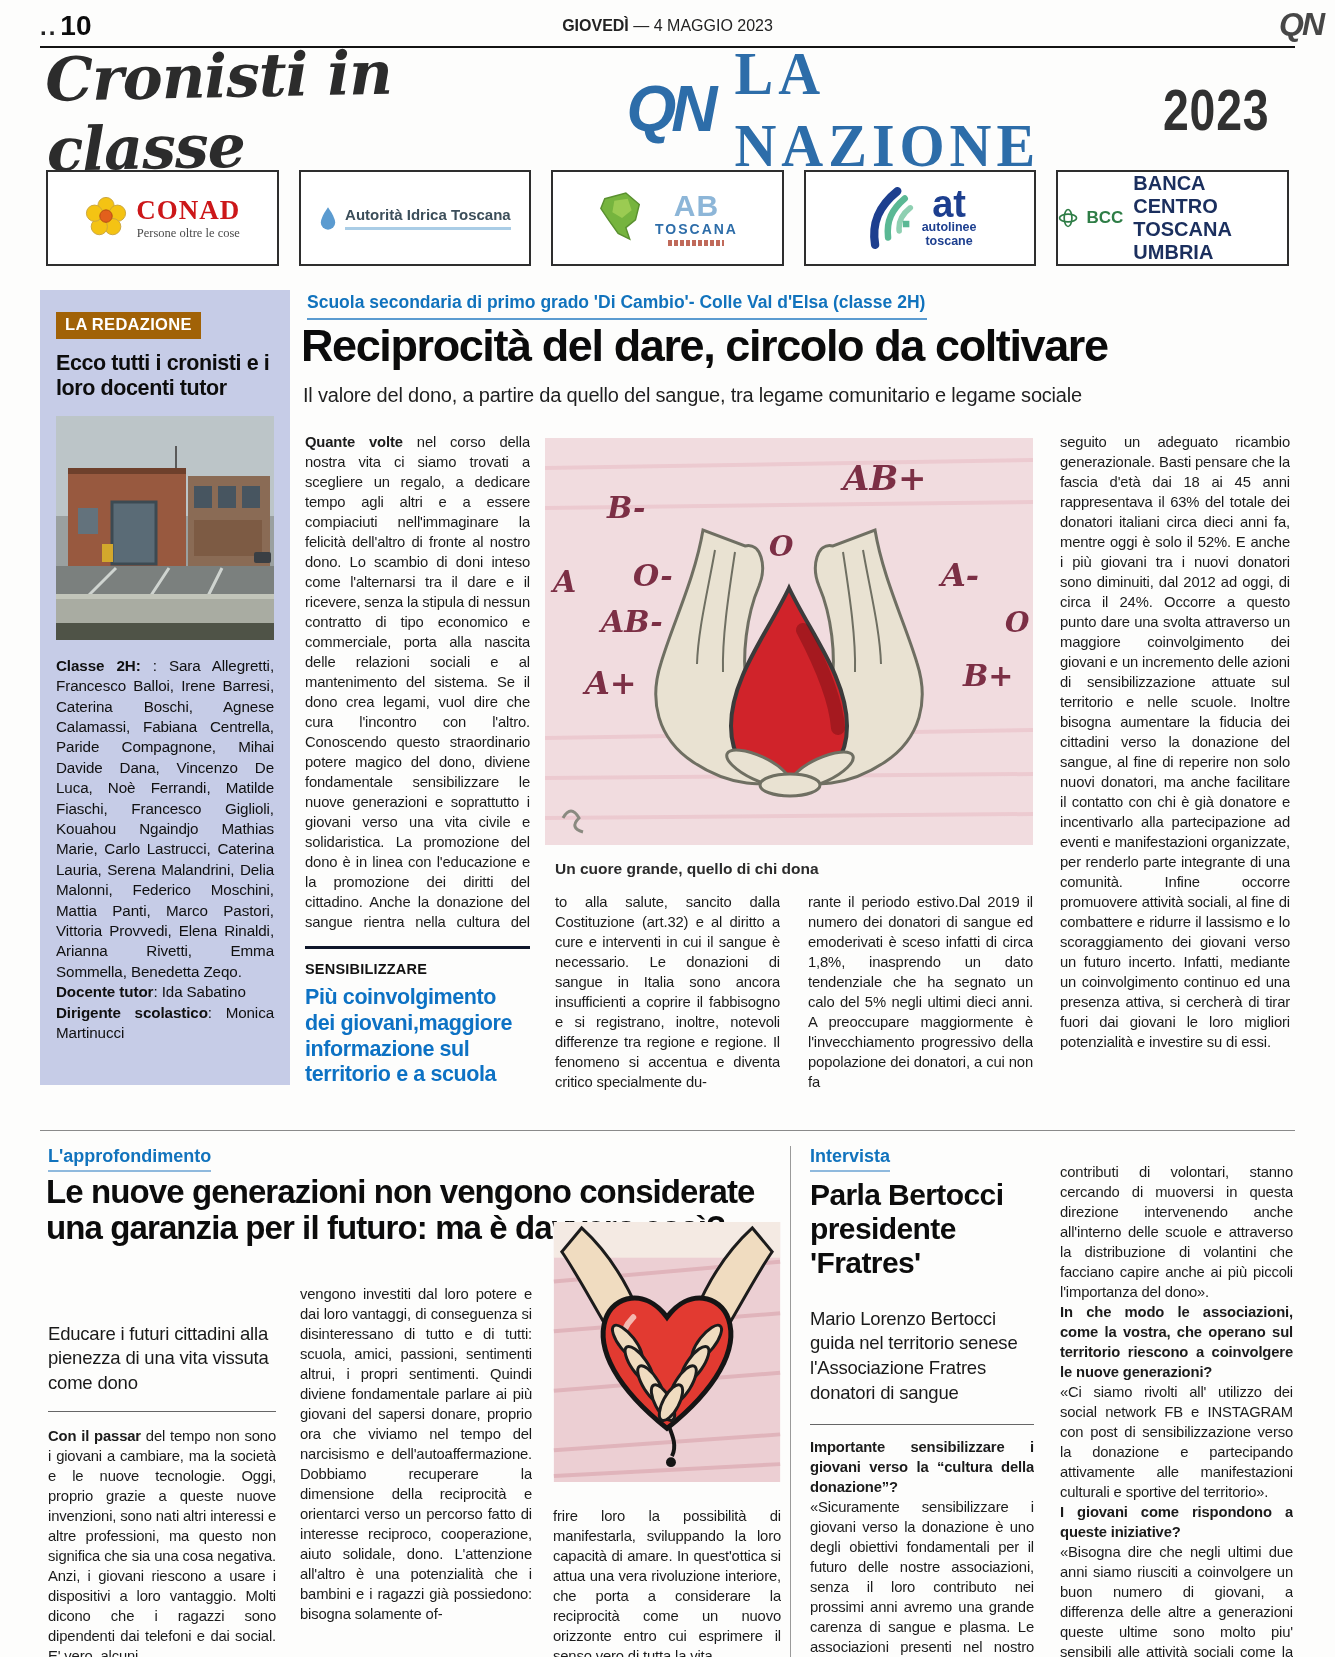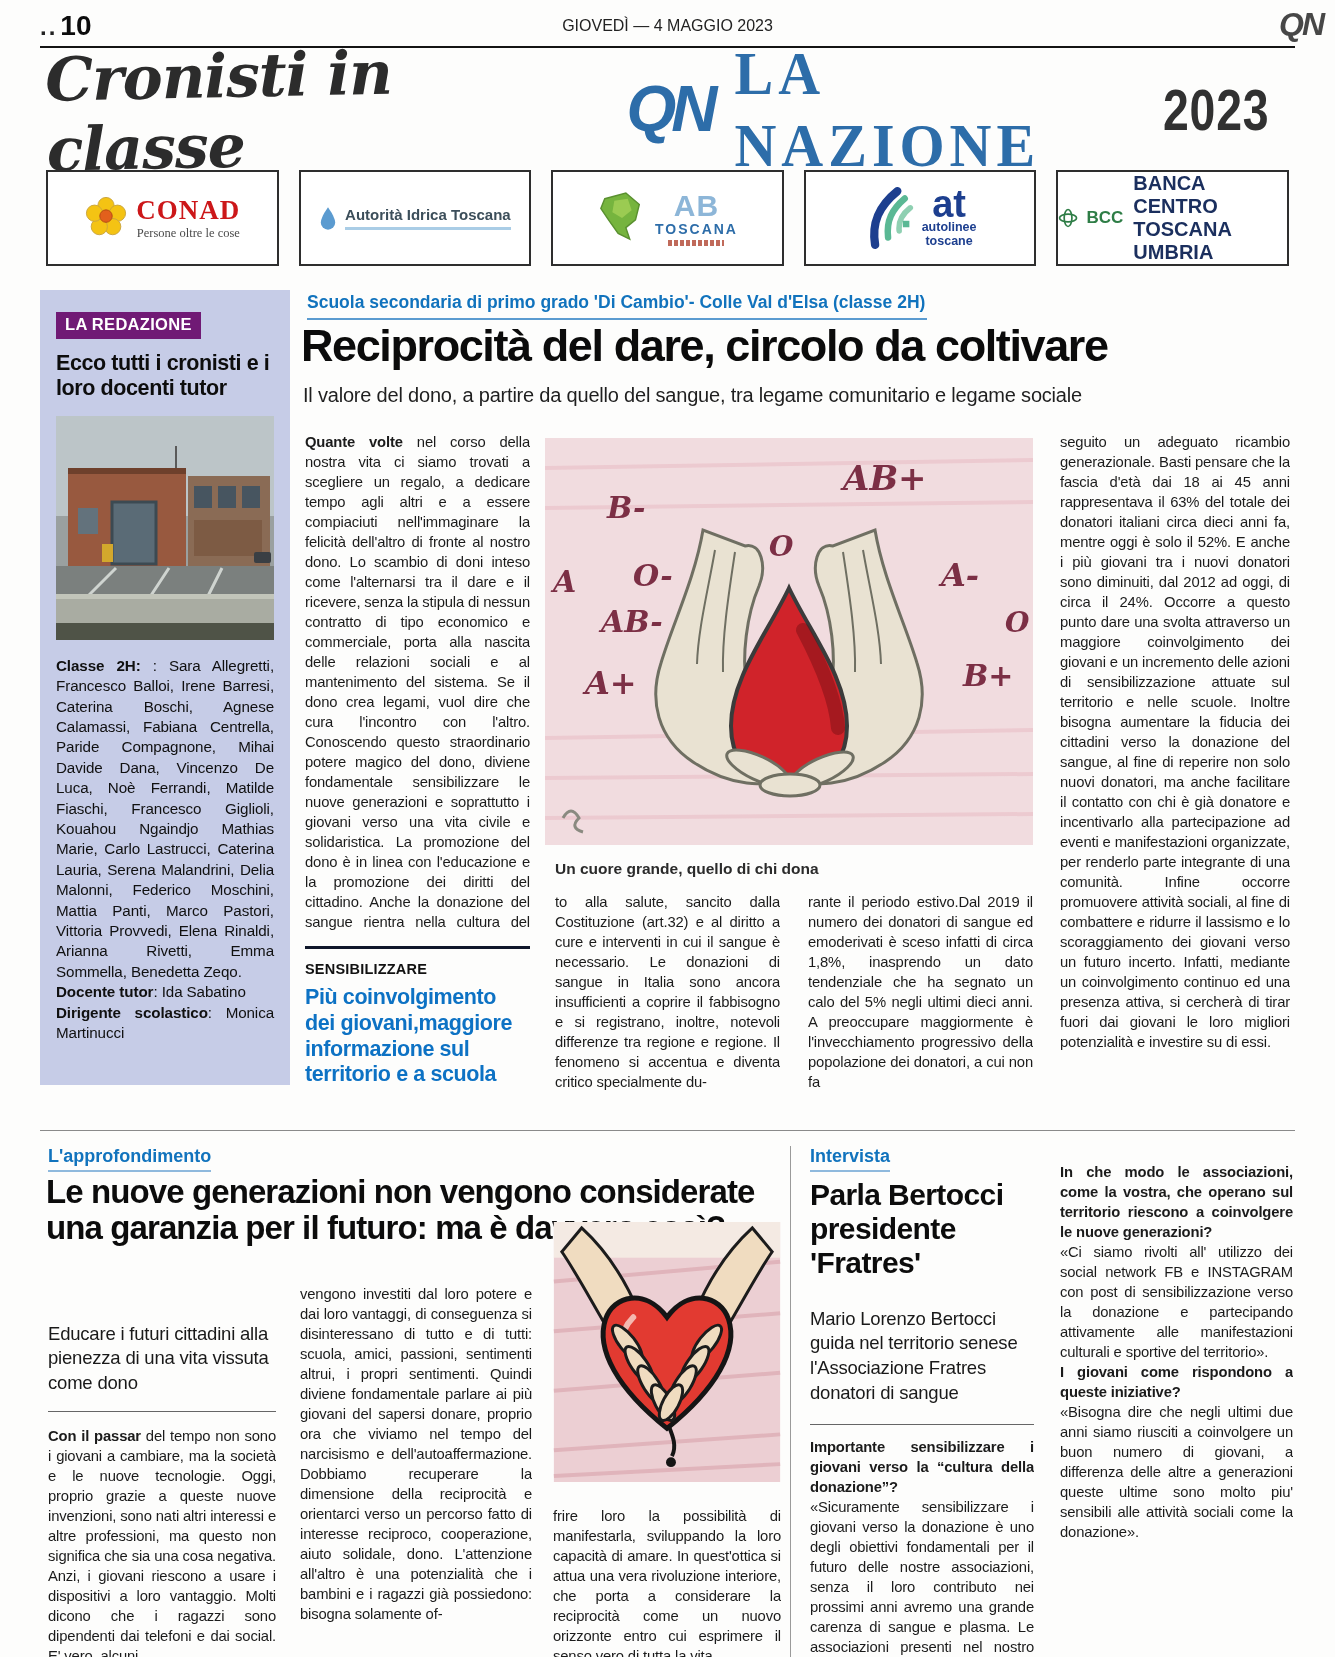--- a/index.html
+++ b/index.html
@@ -3,21 +3,21 @@
 <meta charset="utf-8">
 <style>
   html,body{margin:0;padding:0;background:#ffffff;}
   .page{position:relative;width:1335px;height:1657px;background:#fdfdfc;overflow:hidden;
         font-family:"Liberation Sans",sans-serif;color:#1b1b1b;}
   
   .pagenum{position:absolute;left:40px;top:10px;font-weight:bold;}
   .pagenum .dots{font-size:24px;color:#222;letter-spacing:2px;}
   .pagenum .num{font-size:28px;color:#0c0c0c;margin-left:3px;}
   .dateline{position:absolute;left:0;top:17px;width:100%;text-align:center;font-size:16px;color:#222;}
-  .dateline b{font-weight:normal;}
+  .dateline b{font-weight:bold;}
   .hdr-logo{position:absolute;right:12px;top:6px;font-size:32px;font-weight:bold;font-style:italic;
             color:#474747;letter-spacing:-2px;}
   .header-rule{position:absolute;left:40px;top:46px;width:1255px;height:2px;background:#141414;}
   
   .banner{position:absolute;left:46px;top:56px;width:1250px;height:106px;display:flex;align-items:center;}
   .script-title{font-family:"DejaVu Serif",serif;font-style:italic;font-weight:bold;font-size:60px;
                 color:#2c2c2c;transform:rotate(-1.2deg);letter-spacing:-1px;}
   .banner-qn{font-size:64px;font-weight:bold;font-style:italic;color:#2d6da9;margin-left:30px;letter-spacing:-5px;}
   .masthead{font-family:"Liberation Serif",serif;font-weight:bold;font-size:58px;color:#2d6da9;
             margin-left:22px;letter-spacing:5px;transform:scaleY(1.07);}
@@ -36,21 +36,21 @@
   .ab-lines{width:56px;height:6px;margin-top:3px;background:repeating-linear-gradient(90deg,#c06a5a 0 4px,#fff 4px 6px);}
   .at-big{font-size:38px;font-weight:bold;color:#1d3f8f;line-height:0.9;}
   .at-sub{font-size:12.5px;font-weight:bold;color:#1d3f8f;line-height:1.1;}
   .bcc-name{font-size:17px;font-weight:bold;color:#2e7d46;margin-right:2px;}
   .bcc-sub{font-size:20px;font-weight:bold;color:#1b2f5e;line-height:1.15;}
   .adf-big{font-size:36px;font-weight:bold;color:#2fb0c7;line-height:0.9;letter-spacing:1px;}
   .adf-sub{font-size:10.5px;color:#4aa9c0;margin-top:4px;}
   
   .sidebar{position:absolute;left:40px;top:290px;width:250px;height:795px;background:#c6cce7;overflow:hidden;}
   .sidebar-inner{padding:16px 16px 0 16px;}
-  .red-label{display:inline-block;background:#701a75;color:#fff;font-weight:bold;font-size:16.5px;
+  .red-label{display:inline-block;background:#a16207;color:#fff;font-weight:bold;font-size:16.5px;
              padding:3px 9px 5px;margin-top:6px;letter-spacing:0.3px;}
   .side-title{font-size:21.5px;font-weight:bold;line-height:1.18;color:#0d0d0d;margin-top:12px;letter-spacing:-0.4px;}
   .school-photo{display:block;width:218px;height:224px;margin-top:14px;}
   .side-body{margin-top:16px;font-size:15.2px;line-height:20.4px;text-align:justify;color:#101010;letter-spacing:-0.1px;}
   .side-body b{font-weight:bold;}
   
   .article{position:absolute;left:295px;top:292px;width:1000px;height:800px;}
   .kicker{display:inline-block;margin-left:12px;color:#1173bd;font-weight:bold;font-size:17.5px;
           border-bottom:2px solid #5b9bd0;padding:0 2px 5px 0;}
   .headline{font-size:45px;font-weight:bold;color:#0b0b0b;letter-spacing:-1.4px;margin:10px 0 0 6px;white-space:nowrap;}
@@ -329,19 +329,20 @@
     <div class="int-headline">Parla Bertocci presidente 'Fratres'</div>
     <div class="int-standfirst">Mario Lorenzo Bertocci guida nel territorio senese l'Associazione Fratres donatori di sangue</div>
     <hr class="mini-rule">
     <div class="body-text">
       <div class="qa-q">Importante sensibilizzare i giovani verso la “cultura della donazione”?</div>
       <div>«Sicuramente sensibilizzare i giovani verso la donazione è uno degli obiettivi fondamentali per il futuro delle nostre associazioni, senza il loro contributo nei prossimi anni avremo una grande carenza di sangue e plasma. Le associazioni presenti nel nostro territorio, grazie ai</div>
     </div>
   </div>
 
   <div class="colR body-text">
+    <div>contributi di volontari, stanno cercando di muoversi in questa direzione intervenendo anche all'interno delle scuole e attraverso la distribuzione di volantini che facciano capire anche ai più piccoli l'importanza del dono».</div>
     <div class="qa-q">In che modo le associazioni, come la vostra, che operano sul territorio riescono a coinvolgere le nuove generazioni?</div>
     <div>«Ci siamo rivolti all' utilizzo dei social network FB e INSTAGRAM con post di sensibilizzazione verso la donazione e partecipando attivamente alle manifestazioni culturali e sportive del territorio».</div>
     <div class="qa-q">I giovani come rispondono a queste iniziative?</div>
     <div>«Bisogna dire che negli ultimi due anni siamo riusciti a coinvolgere un buon numero di giovani, a differenza delle altre a generazioni queste ultime sono molto piu' sensibili alle attività sociali come la donazione».</div>
   </div>
 
 </div>
 
 </body></html>

